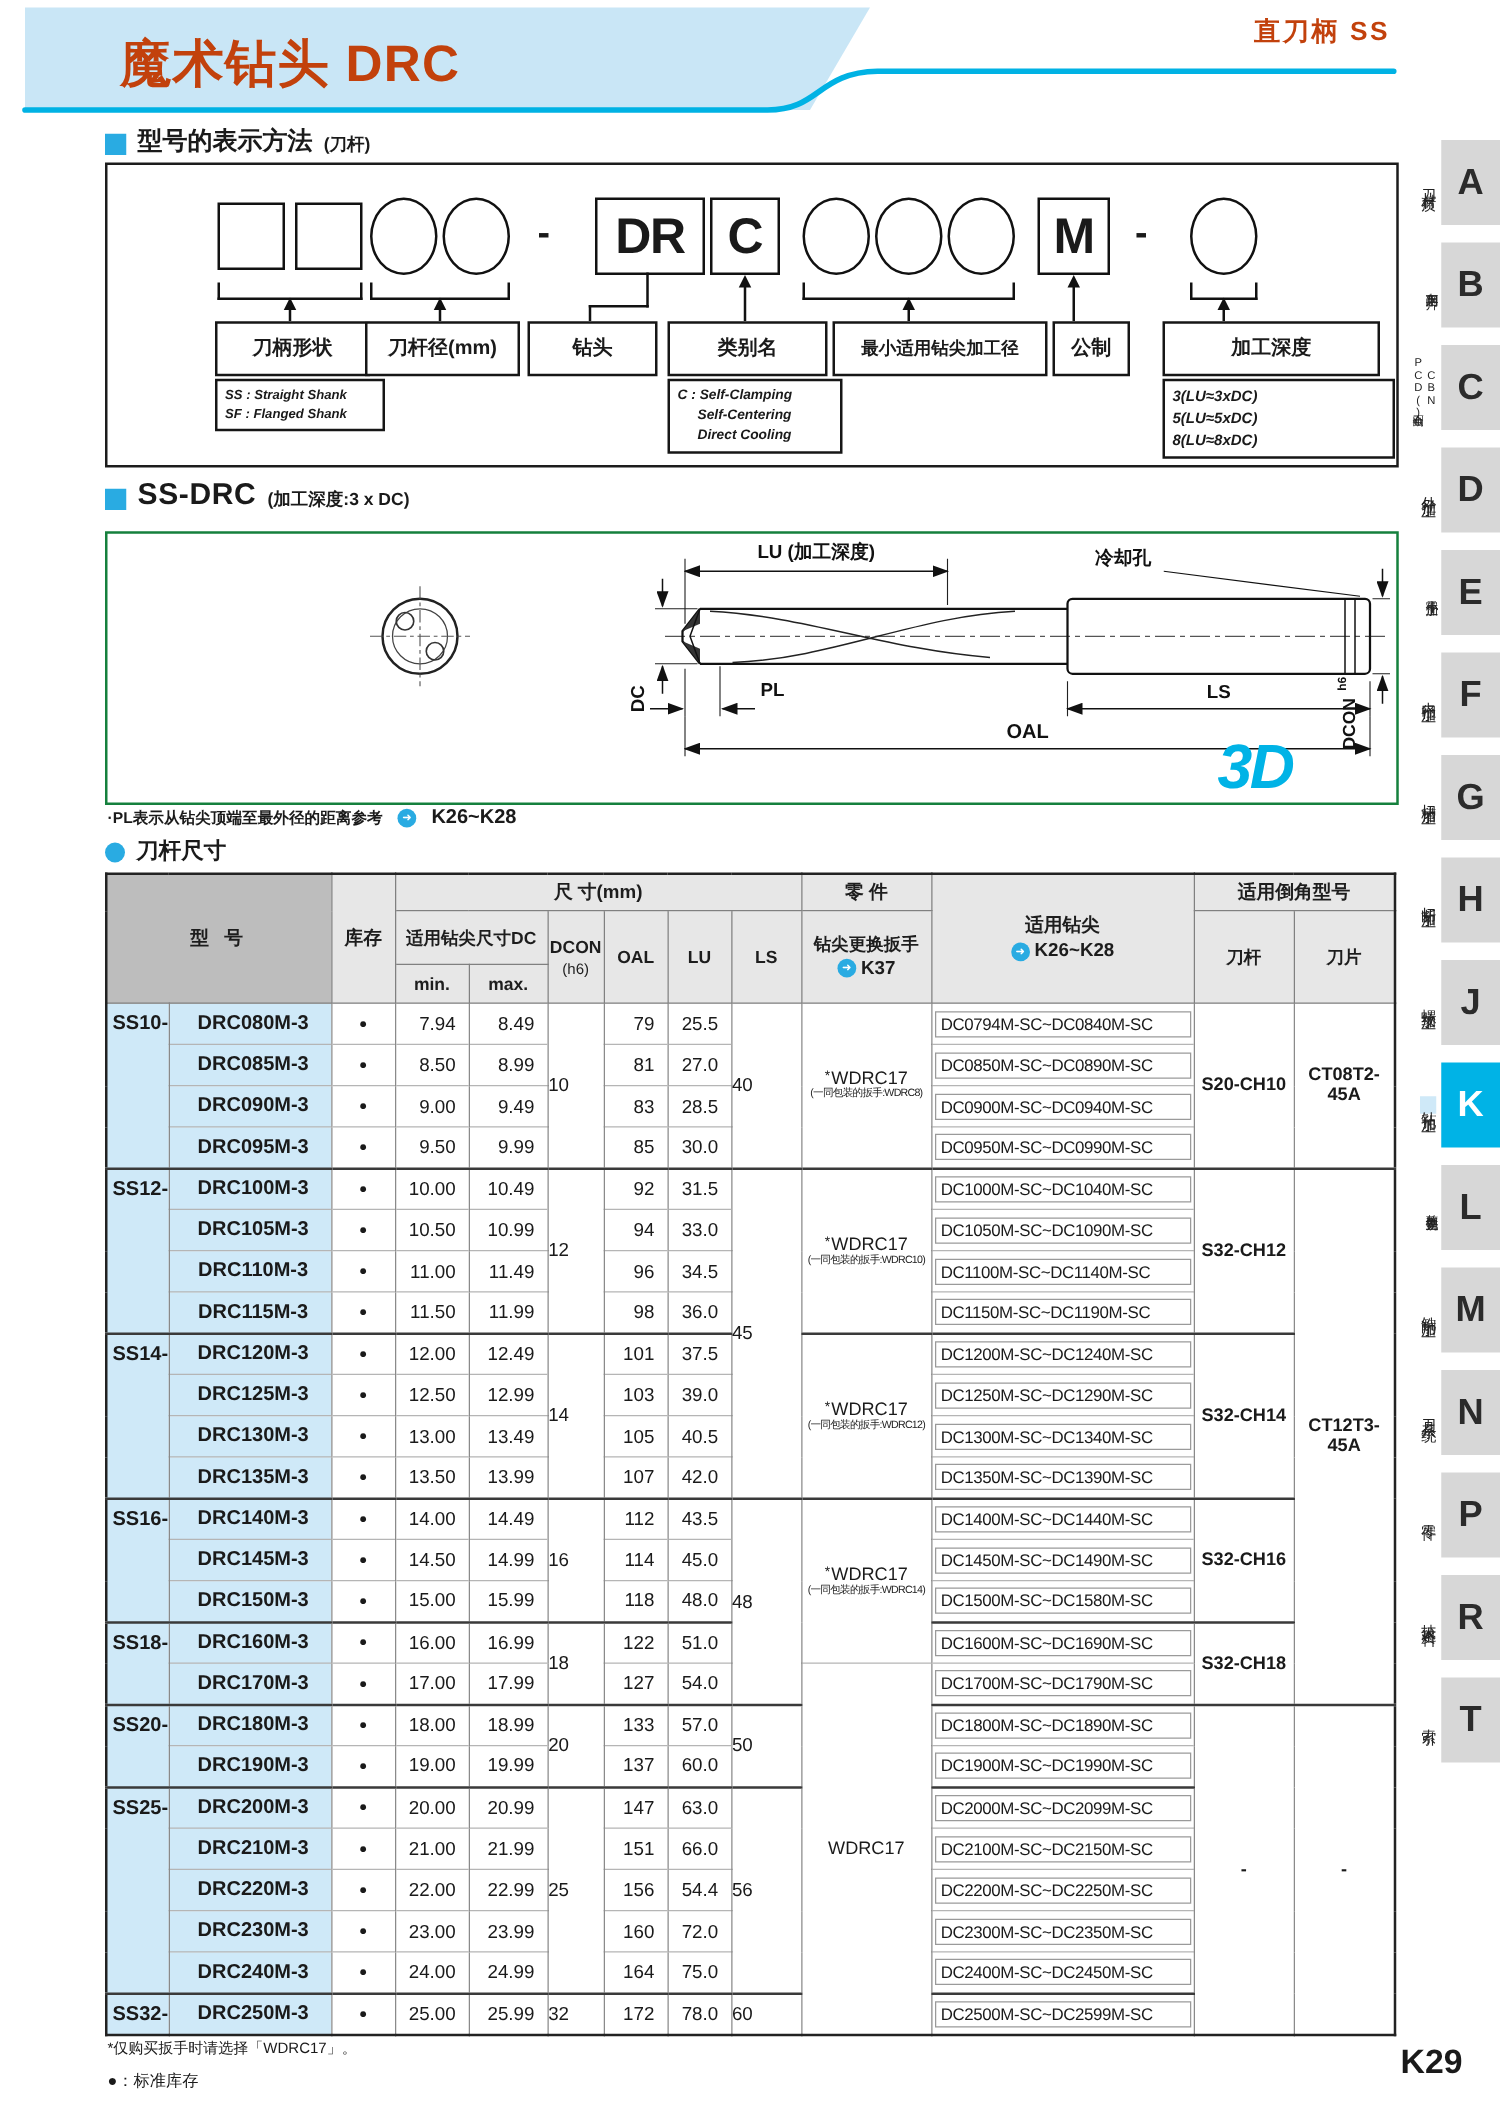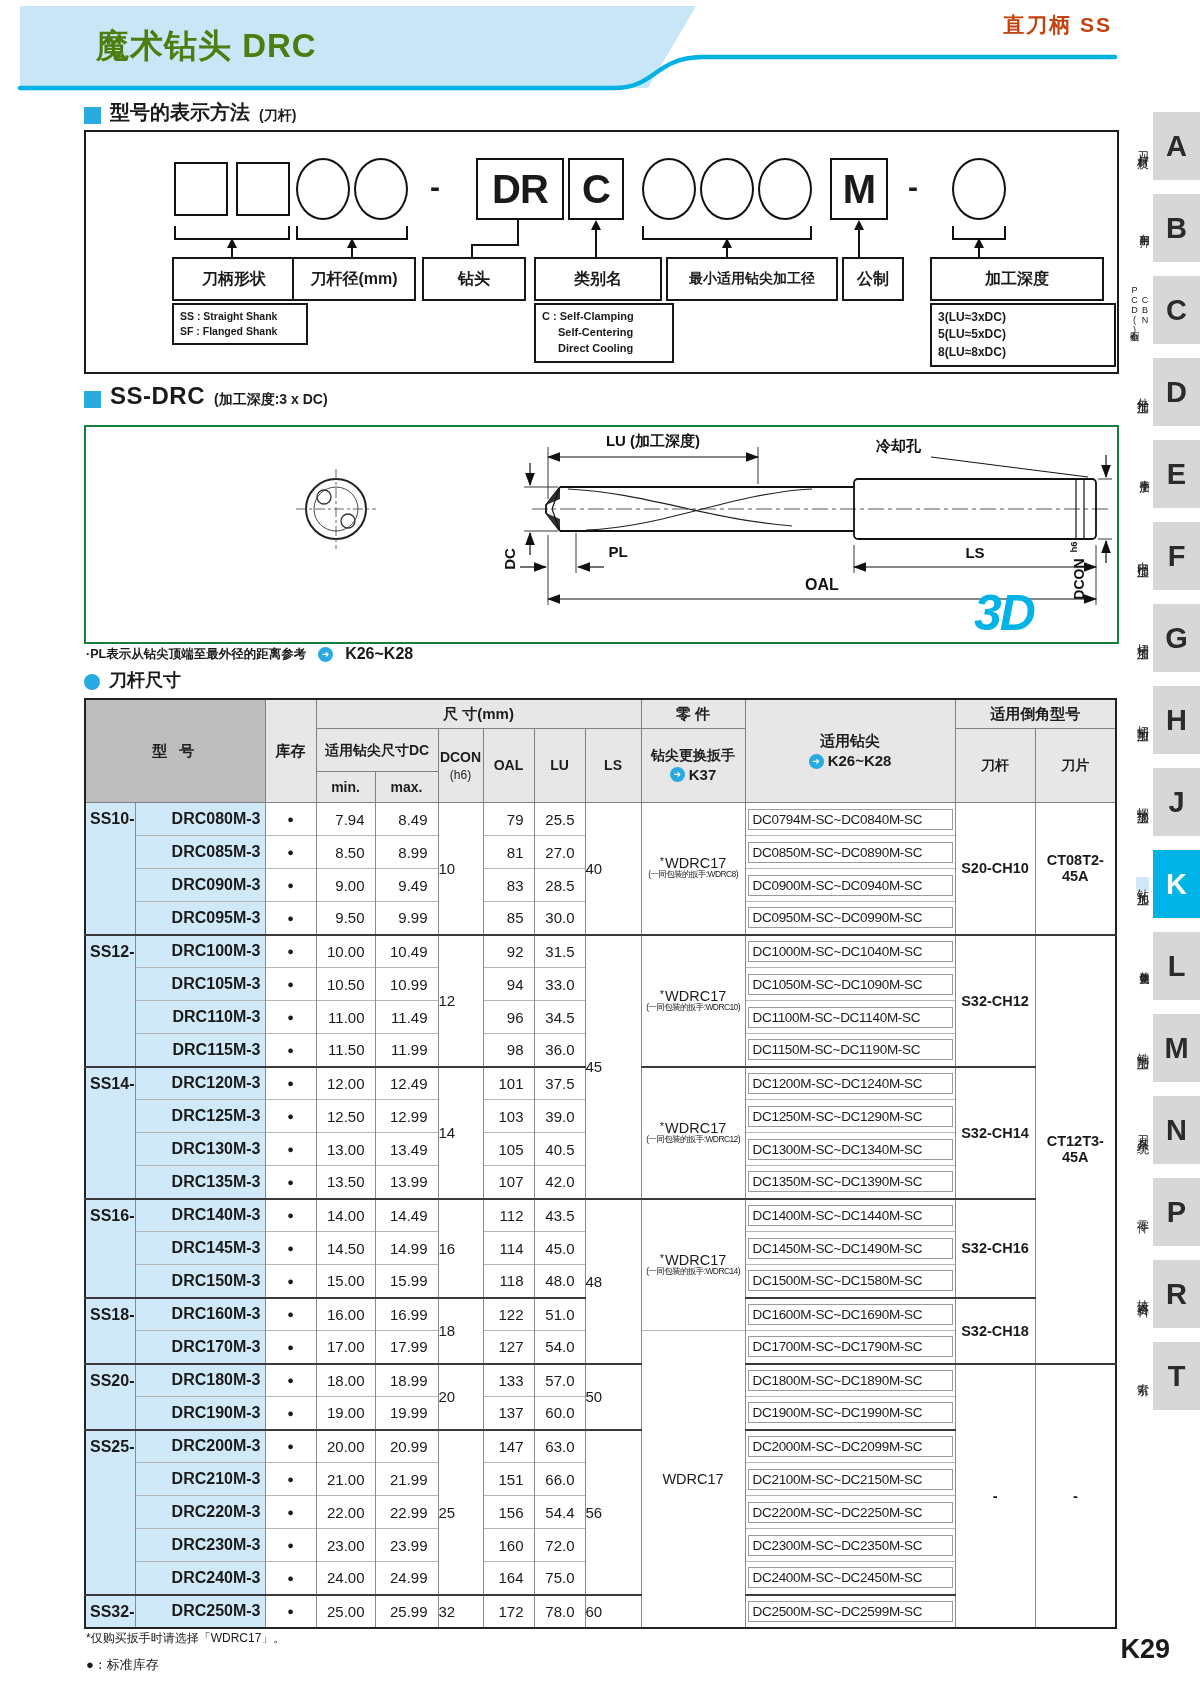--- a/index.html
+++ b/index.html
@@ -1,20 +1,20 @@
 <!DOCTYPE html>
 <html><head>
 <meta charset="utf-8">
 <style>
   html,body{margin:0;padding:0;background:#eee;}
   .page{position:relative;width:1200px;height:1697px;background:#fff;overflow:hidden;
         font-family:"Liberation Sans","DejaVu Sans",sans-serif;color:#1a1a1a;}
   .abs{position:absolute;}
   
-  .hd-title{position:absolute;left:96px;top:24px;font-size:33px;font-weight:bold;color:#4d7c0f;letter-spacing:1px;}
+  .hd-title{position:absolute;left:96px;top:24px;font-size:41px;font-weight:bold;color:#c2410c;letter-spacing:1px;}
   .hd-corner{position:absolute;top:11px;right:88px;font-size:21px;font-weight:bold;color:#c2410c;letter-spacing:2px;}
   
   .sec{position:absolute;display:flex;align-items:flex-end;gap:9px;}
   .sq{width:17px;height:17px;background:#29abe2;flex:0 0 auto;margin-bottom:2px;}
   .dot{width:16px;height:16px;border-radius:50%;background:#29abe2;flex:0 0 auto;margin-bottom:2px;}
   .sec .t1{font-size:20px;font-weight:bold;}
   .sec .t2{font-size:14px;font-weight:bold;margin-bottom:1px;}
   .sec .big{font-size:24px;font-weight:bold;letter-spacing:.5px;}
   
   .nb{position:absolute;left:84px;top:130px;width:1031px;height:240px;border:2px solid #1c1c1c;background:#fff;}
@@ -23,21 +23,21 @@
   .codebox{position:absolute;border:2.5px solid #111;display:flex;align-items:center;justify-content:center;
            font-size:40px;font-weight:bold;letter-spacing:-1px;}
   .dash{position:absolute;font-size:30px;font-weight:bold;}
   .brk{position:absolute;height:12px;border-left:2px solid #111;border-right:2px solid #111;border-bottom:2px solid #111;}
   .arr{position:absolute;width:2px;background:#111;}
   .arr::before{content:"";position:absolute;top:-9px;left:-4.5px;border:5.5px solid transparent;border-bottom:10px solid #111;}
   .ln{position:absolute;background:#111;}
   .lbl{position:absolute;border:2px solid #161616;background:#fff;display:flex;align-items:center;justify-content:center;
        font-size:16px;font-weight:bold;text-align:center;line-height:1.1;}
   .subbox{position:absolute;border:2px solid #161616;background:#fff;font-size:11px;line-height:1.45;padding:4px 6px;font-weight:bold;}
-  .subbox div{white-space:nowrap;}
+  .subbox div{white-space:nowrap;font-style:italic;}
   .subbox.indent div:nth-child(2),.subbox.indent div:nth-child(3){padding-left:16px;}
   
   .drawbox{position:absolute;left:84px;top:425px;width:1031px;height:215px;border:2px solid #15803d;background:#fff;}
   .noteline{position:absolute;left:86px;top:645px;display:flex;align-items:center;gap:12px;font-size:12.5px;font-weight:bold;}
   .noteline b{font-size:16px;}
   .lnk{display:inline-flex;width:15px;height:15px;border-radius:50%;background:#29abe2;color:#fff;
        align-items:center;justify-content:center;flex:0 0 auto;}
   .lnk::before{content:"➜";font-size:9px;line-height:1;}
   
   table.spec{position:absolute;left:84px;top:698px;width:1031px;border-collapse:collapse;table-layout:fixed;
@@ -49,21 +49,21 @@
   .spec tr.h3 th{height:30px;font-size:14px;}
   .hstack{display:flex;flex-direction:column;align-items:center;justify-content:center;gap:2px;}
   .hstack .s{font-size:12px;font-weight:normal;}
   .hsub{display:flex;align-items:center;justify-content:center;gap:4px;font-size:15px;}
   .spec tbody tr{height:33px;}
   .spec td{border-left:1px solid #8a8a8a;border-right:1px solid #8a8a8a;border-top:1px solid #b5b5b5;
            padding:0 4px;background:#fff;}
   .spec tbody tr:first-child td{border-top:none;}
   .spec tr.gstart td{border-top:2px solid #3a3a3a;}
   .c-prefix{background:#cfe9f8 !important;font-weight:bold;font-size:16px;vertical-align:top;padding-top:7px !important;text-align:left;}
-  .c-model{background:#cfe9f8 !important;font-weight:bold;font-size:16px;text-align:right;padding-left:9px !important;}
+  .c-model{background:#cfe9f8 !important;font-weight:bold;font-size:16px;text-align:center;padding-left:9px !important;}
   .c-stock{text-align:center;font-size:11px;}
   .c-num{text-align:right;padding-right:10px !important;}
   .c-ctr{padding:0 !important;}
   .c-wrench{text-align:center;border-top:none;}
   .w-main{font-size:14.5px;}
   .w-star{font-size:11px;vertical-align:3px;margin-right:1px;}
   .w-note{font-size:8.5px;letter-spacing:-.6px;white-space:nowrap;color:#222;margin-top:-2px;}
   .c-range{padding:0 2px !important;border-top:none;}
   .range-box{border:1px solid #9a9a9a;margin:2.5px 0;padding:2px 4px;font-size:13.5px;letter-spacing:-.3px;white-space:nowrap;background:#fff;}
   .c-holder,.c-insert{text-align:center;font-weight:bold;font-size:14.5px;}

